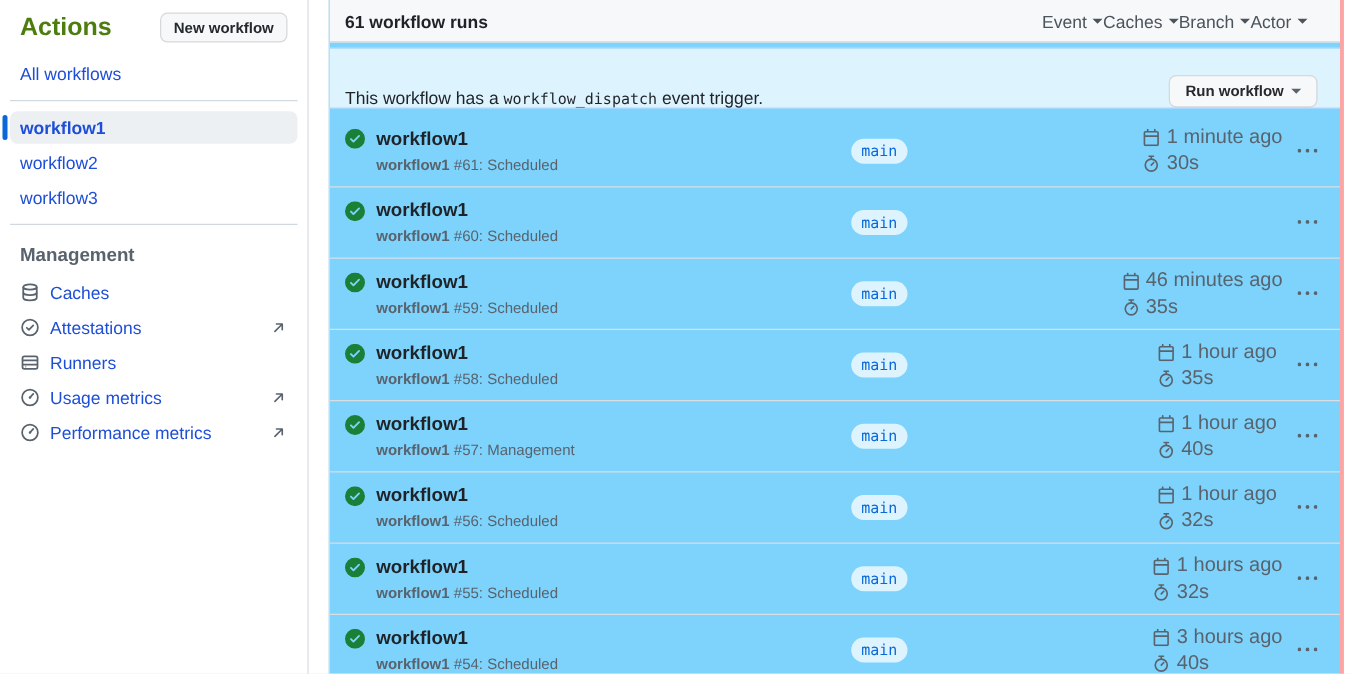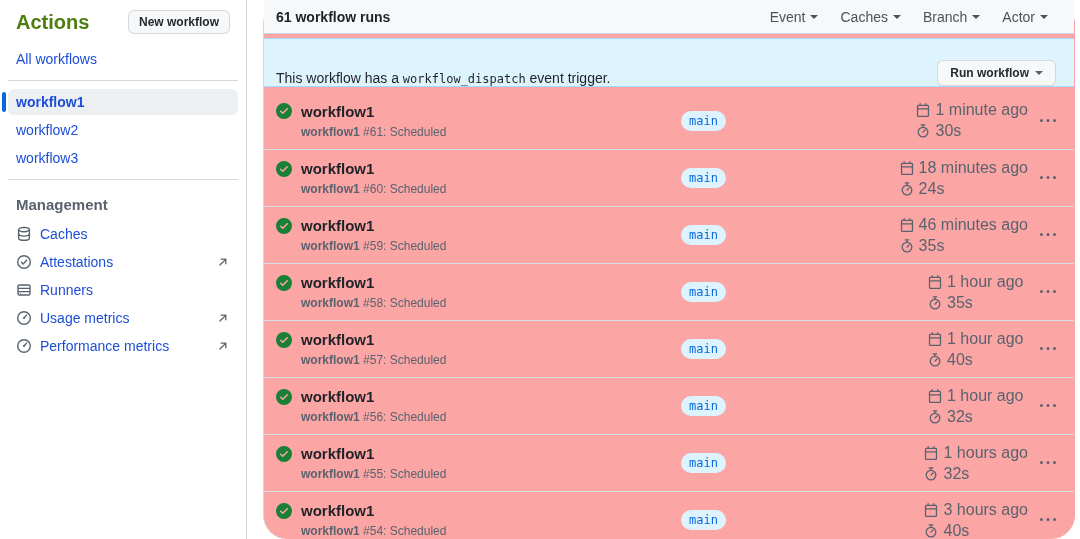--- a/index.html
+++ b/index.html
@@ -30,29 +30,29 @@
     content:""; position:absolute; left:-6px; top:3px; bottom:3px; width:4px;
     border-radius:2px; background:#0969da;
   }
   .divider { border:0; border-top:1px solid #d1d9e0; margin:8px 8px; }
   .mgmt-heading { padding:8px 16px 6px; font-size:15px; font-weight:700; color:#59636e; }
   .nav-icon { display:inline-flex; width:16px; height:16px; color:#59636e; flex:0 0 16px; }
   .ext-arrow { margin-left:auto; display:inline-flex; width:14px; height:14px; color:#59636e; }
 
   
   .main { flex:1; padding-left:16px; padding-right:5px; background:#fff; }
-  .box { border-left:1px solid #d1d9e0; border-right:1px solid #fca5a5; height:100%; background:#fca5a5;border-radius:24px; }
+  .box { border-left:1px solid #d1d9e0; border-right:3px solid #fca5a5; height:100%; background:#7dd3fc; }
 
   .box-header {
     display:flex; align-items:center; justify-content:space-between;
     background:#f6f8fa; border-bottom:1px solid #d1d9e0;
     height:34px; padding:0 26px 0 12px;
   }
   .runs-count { font-size:14px; font-weight:700; color:#1f2328; }
-  .filters { display:flex; gap:22px; }
+  .filters { display:flex; }
   .filter-btn {
     display:inline-flex; align-items:center; gap:5px; background:none; border:none;
     font-family:"Liberation Sans", sans-serif; font-size:14px; color:#4b535d; cursor:pointer;
   }
   .caret { width:0; height:0; border-left:4px solid transparent; border-right:4px solid transparent; border-top:4px solid currentColor; display:inline-block; }
 
   .banner {
     display:flex; align-items:flex-end; justify-content:space-between;
     background:#ddf4ff; border-top:1px solid rgba(84,174,255,0.4); border-bottom:1px solid rgba(84,174,255,0.4);
     height:49px; padding:0 18px 0 12px; margin-top:4px;
@@ -265,35 +265,20 @@
           </span>
           <div class="run-titles">
             <a class="run-name">workflow1</a>
             <div class="run-sub">
               <span class="sub-name">workflow1</span> <span>#60: Scheduled</span>
             </div>
           </div>
           <div class="run-branch-col">
             <a class="branch-badge">main</a>
           </div>
-          <div class="run-meta">
-            <div class="meta-line">
-              <svg viewBox="0 0 16 16" width="14" height="14" fill="#59636e">
-                <path d="M4.75 0a.75.75 0 0 1 .75.75V2h5V.75a.75.75 0 0 1 1.5 0V2h1.25c.966 0 1.75.784 1.75 1.75v10.5A1.75 1.75 0 0 1 13.25 16H2.75A1.75 1.75 0 0 1 1 14.25V3.75C1 2.784 1.784 2 2.75 2H4V.75A.75.75 0 0 1 4.75 0ZM2.5 7.5v6.75c0 .138.112.25.25.25h10.5a.25.25 0 0 0 .25-.25V7.5Zm10.75-4H2.75a.25.25 0 0 0-.25.25V6h11V3.75a.25.25 0 0 0-.25-.25Z"></path>
-              </svg>
-              <span>18 minutes ago</span>
-            </div>
-            <div class="meta-line">
-              <svg viewBox="0 0 16 16" width="14" height="14" fill="none" stroke="#59636e" stroke-width="1.5">
-                <circle cx="8" cy="9.25" r="5.5"></circle>
-                <path d="M8 9.25 10.3 6.9M6 1.1h4M8 1.1v2.4" stroke-linecap="round"></path>
-              </svg>
-              <span>24s</span>
-            </div>
-          </div>
           <button class="kebab-btn">
             <svg viewBox="0 0 16 16" width="16" height="16" fill="currentColor">
               <path d="M8 9a1.5 1.5 0 1 0 0-3 1.5 1.5 0 0 0 0 3ZM1.5 9a1.5 1.5 0 1 0 0-3 1.5 1.5 0 0 0 0 3Zm13 0a1.5 1.5 0 1 0 0-3 1.5 1.5 0 0 0 0 3Z"></path>
             </svg>
           </button>
         </li>
 
         <li class="run-row">
           <span class="run-status">
             <svg viewBox="0 0 16 16" width="16" height="16" fill="#1a7f37">
@@ -370,21 +355,21 @@
 
         <li class="run-row">
           <span class="run-status">
             <svg viewBox="0 0 16 16" width="16" height="16" fill="#1a7f37">
               <path d="M8 16A8 8 0 1 1 8 0a8 8 0 0 1 0 16Zm3.78-9.72a.751.751 0 0 0-.018-1.042.751.751 0 0 0-1.042-.018L6.75 9.19 5.28 7.72a.751.751 0 0 0-1.042.018.751.751 0 0 0-.018 1.042l2 2a.75.75 0 0 0 1.06 0Z"></path>
             </svg>
           </span>
           <div class="run-titles">
             <a class="run-name">workflow1</a>
             <div class="run-sub">
-              <span class="sub-name">workflow1</span> <span>#57: Scheduled</span>
+              <span class="sub-name">workflow1</span> <span>#57: Management</span>
             </div>
           </div>
           <div class="run-branch-col">
             <a class="branch-badge">main</a>
           </div>
           <div class="run-meta">
             <div class="meta-line">
               <svg viewBox="0 0 16 16" width="14" height="14" fill="#59636e">
                 <path d="M4.75 0a.75.75 0 0 1 .75.75V2h5V.75a.75.75 0 0 1 1.5 0V2h1.25c.966 0 1.75.784 1.75 1.75v10.5A1.75 1.75 0 0 1 13.25 16H2.75A1.75 1.75 0 0 1 1 14.25V3.75C1 2.784 1.784 2 2.75 2H4V.75A.75.75 0 0 1 4.75 0ZM2.5 7.5v6.75c0 .138.112.25.25.25h10.5a.25.25 0 0 0 .25-.25V7.5Zm10.75-4H2.75a.25.25 0 0 0-.25.25V6h11V3.75a.25.25 0 0 0-.25-.25Z"></path>
               </svg>

